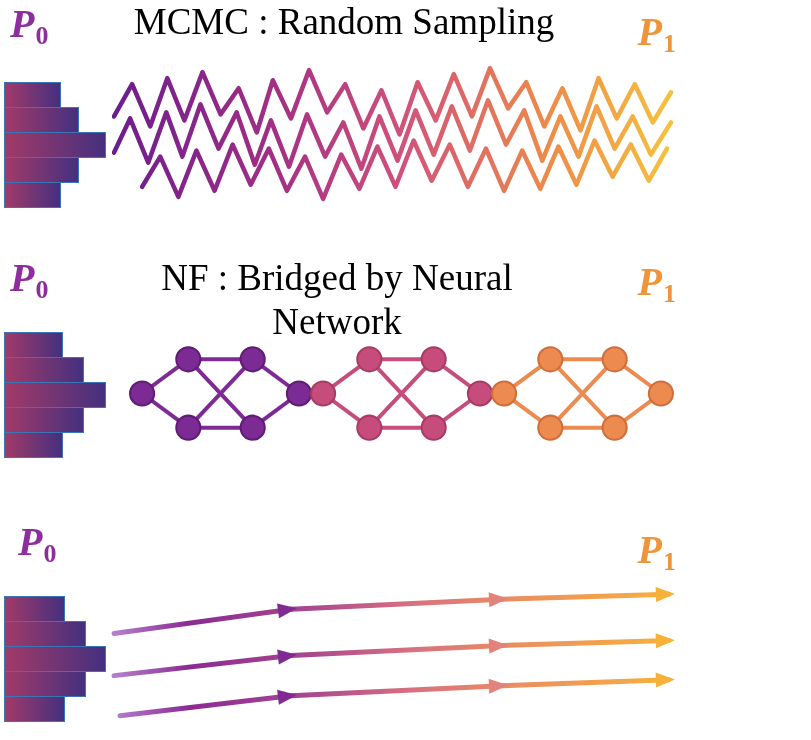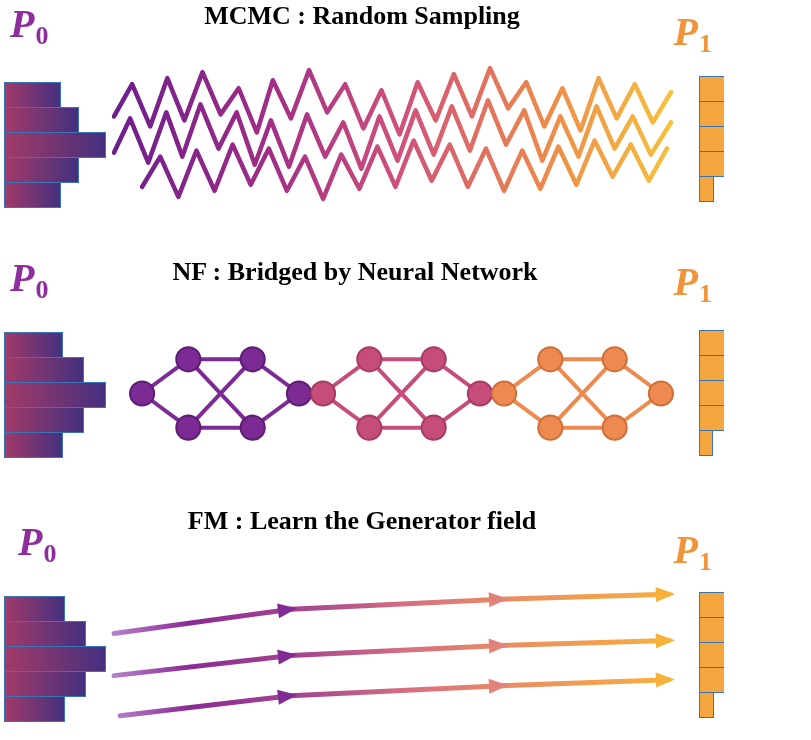--- a/index.html
+++ b/index.html
@@ -1,18 +1,18 @@
 <!DOCTYPE html>
 <html style="--p0-purple: #8d2d9e; --p1-orange: #f0943a; --hist-left-start: #a23a68; --hist-left-end: #44307f; --hist-right-fill: #f6a63e; --bar-edge: #3a76b5; --title-text: #000000;"><head>
 <meta charset="utf-8">
 <style>
   html,body{margin:0;padding:0;background:#ffffff;}
   body{font-family:"Liberation Serif", serif;}
-  .canvas{position:relative;width:688px;height:740px;background:#fff;overflow:hidden;padding-left:36px;}
-  .row-title{position:absolute;margin:0;font-weight:bold;font-size:26px;line-height:1.2;
+  .canvas{position:relative;width:688px;height:740px;background:#fff;overflow:hidden;}
+  .row-title{position:absolute;margin:0;font-weight:normal;font-size:37px;line-height:1.2;
              text-align:center;color:var(--title-text,#000);}
   .plabel{position:absolute;font-size:40px;font-weight:bold;font-style:italic;line-height:1.1;}
   .plabel.p0{color:var(--p0-purple,#8d2d9e);}
   .plabel.p1{color:var(--p1-orange,#f0943a);}
   .plabel .sub{font-size:26px;font-style:normal;vertical-align:-7px;margin-left:1px;}
   .hist{position:absolute;display:flex;flex-direction:column;align-items:flex-start;}
   .hist .bar{height:26px;box-sizing:border-box;border:1px solid var(--bar-edge,#3a76b5);margin-top:-1px;}
   .hist .bar:first-child{margin-top:0;}
   .hist.left .bar{background:linear-gradient(90deg,var(--hist-left-start,#a23a68),var(--hist-left-end,#44307f));}
   .hist.right .bar{background:var(--hist-right-fill,#f6a63e);}
@@ -144,21 +144,20 @@
           <circle cx="420" cy="94" r="12"></circle>
         <circle cx="484" cy="26" r="12"></circle>
           <circle cx="484" cy="94" r="12"></circle>
           <circle cx="530" cy="60" r="12"></circle>
       </g>
     </g>
   </svg>
 
   <div class="plabel p0" style="left:18px;top:520px"><span>P</span><span class="sub">0</span></div>
 
-  <h2 class="row-title" style="left:110px;right:110px;top:505px">FM : Learn the Generator field</h2>
 
   <div class="plabel p1" style="right:12px;top:528px"><span>P</span><span class="sub">1</span></div>
 
   <div class="hist left" style="left:4px;top:596px">
       <div class="bar" style="width: 61px;"></div>
       <div class="bar" style="width: 82px;"></div>
       <div class="bar" style="width: 102px;"></div>
       <div class="bar" style="width: 82px;"></div>
       <div class="bar" style="width: 61px;"></div>
     </div>

